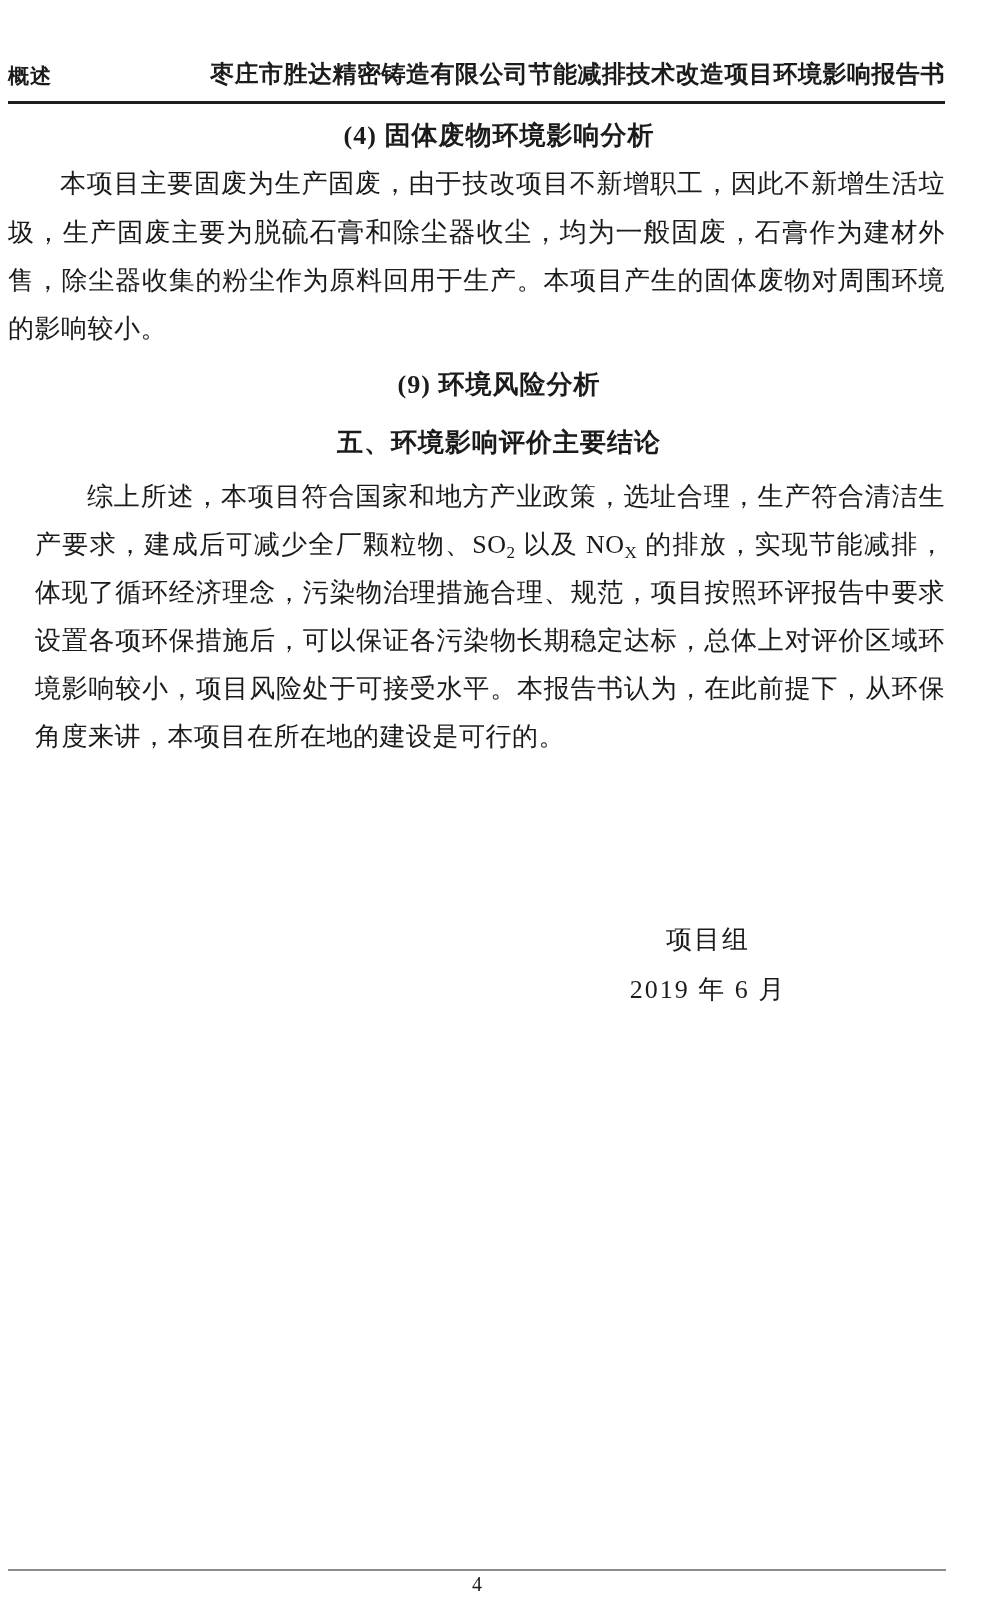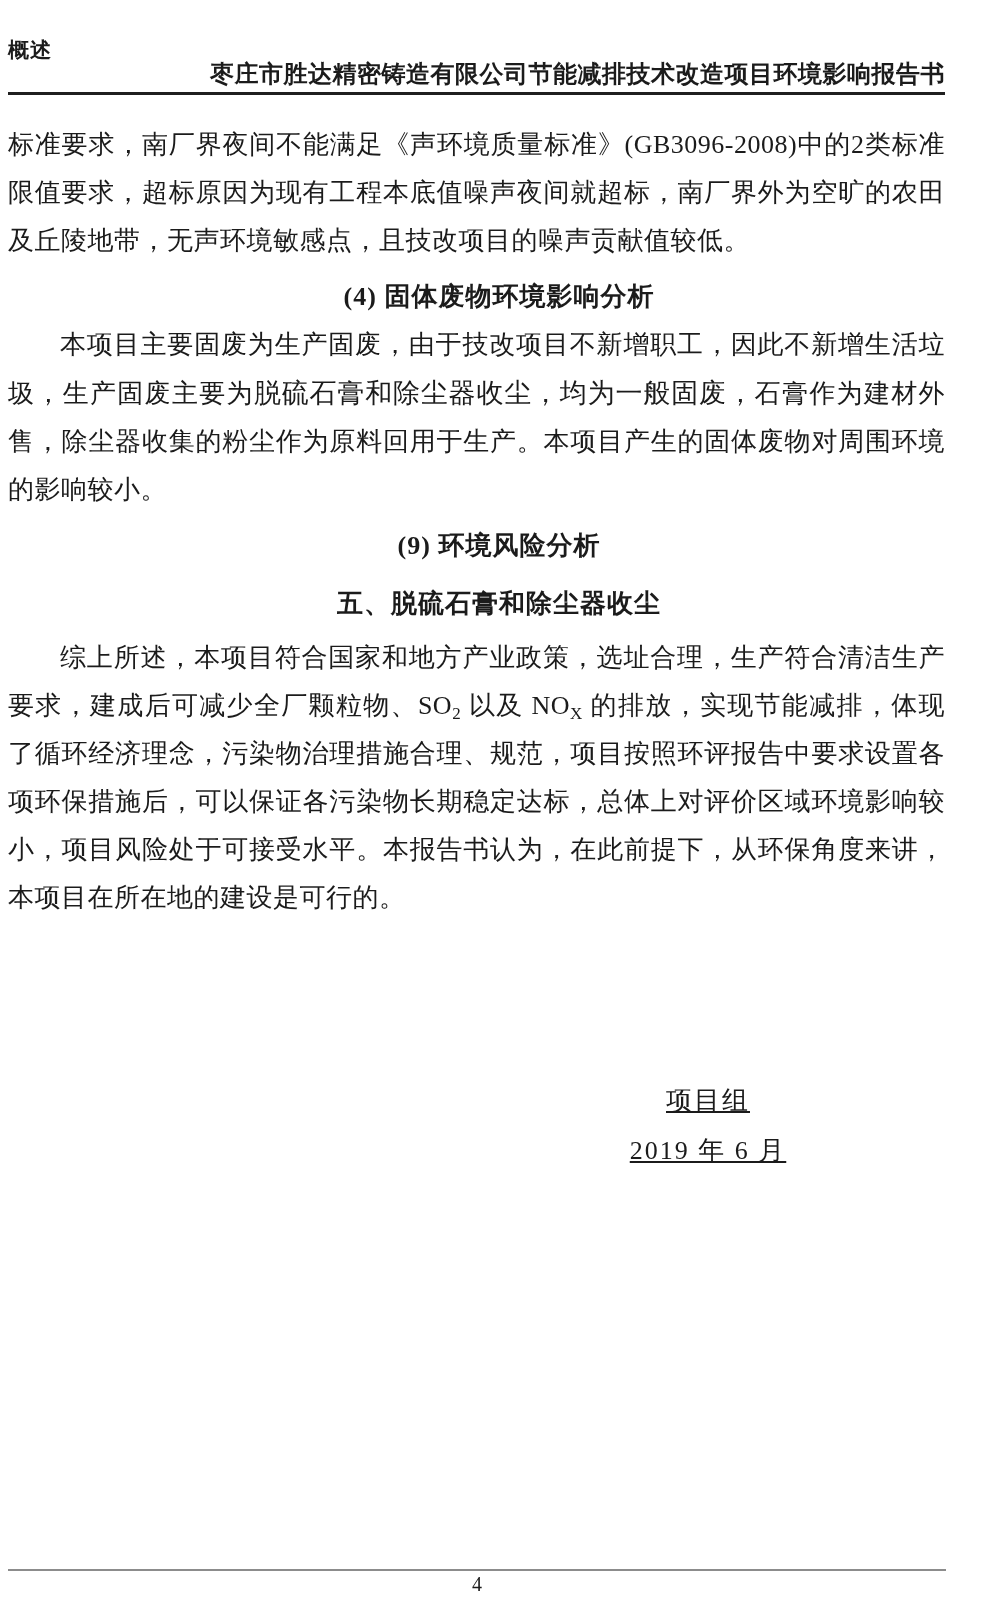--- a/index.html
+++ b/index.html
@@ -15,23 +15,23 @@
   .page {
     position: relative;
     width: 982px;
     height: 1600px;
     padding: 10px 37px 0 8px;
   }
   
   .header {
     display: flex;
     justify-content: space-between;
-    align-items: center;
+    align-items: flex-end;
     border-bottom: 3px solid #1f1f1f;
-    padding-bottom: 2px;
+    padding-bottom: 11px;
     font-family: "Liberation Sans", "DejaVu Sans", sans-serif;
     font-weight: bold;
   }
   .header .hdr-left  { font-size: 21px; letter-spacing: 1px; }
   .header .hdr-right { font-size: 24px; letter-spacing: 0.5px; margin-top: 48px; }
   
   .doc-body { font-size: 26px; line-height: 48px; }
   .para {
     text-align: justify;
     letter-spacing: 0.5px;
@@ -40,35 +40,35 @@
   .para.first { margin-top: 26px; }
   .heading {
     font-weight: bold;
     margin-top: 8px;
     padding-left: 45px;
     letter-spacing: 1px;
     text-align: center;
   }
   .heading.big { margin-top: 10px; }
   .para.after-heading { margin-top: 0; }
-  .para.last-para { margin-top: 6px; }
+  .para.last-para { margin-top: 6px; margin-left: 27px; }
   .small-seg { font-size: 27px; letter-spacing: 0; }
   sub.chem {
     font-size: 17px;
     line-height: 0;
     vertical-align: -5px;
   }
   
   .signature-block {
     margin-top: 154px;
     margin-left: 520px;
     width: 360px;
     text-align: center;
   }
-  .signature-block .sig-line { line-height: 50px; font-size: 26px; letter-spacing: 2px; text-decoration: underline; }
+  .signature-block .sig-line { line-height: 50px; font-size: 26px; letter-spacing: 2px; }
   
   .footer {
     position: absolute;
     left: 8px;
     right: 36px;
     top: 1569px;
     border-top: 2px solid #8c8c8c;
     text-align: center;
   }
   .footer .page-num {
@@ -82,30 +82,29 @@
 
 <div class="page">
 
   <div class="header">
     <span class="hdr-left">概述</span>
     <span class="hdr-right">枣庄市胜达精密铸造有限公司节能减排技术改造项目环境影响报告书</span>
   </div>
 
   <div class="doc-body">
 
-    <p class="para first">标准要求，南厂界夜间不能满足《声环境质量标准》(GB3096-2008)中的2类标准限值要求，超标原因为现有工程本底值噪声夜间就超标，南厂界外为空旷的农田及丘陵地带，无声环境敏感点，且技改项目的噪声贡献值较低。</p>
 
     <p class="heading">(4) 固体废物环境影响分析</p>
 
     <p class="para indent after-heading"><span>本项目主要固废为生产固废，由于技改项目不新增职工，因此不新增生活垃圾，生产固废主要为</span><span class="small-seg">脱硫石膏和除尘器收尘，均为一般固废，</span><span>石膏作为建材外售，除尘器收集的粉尘作为原料回用于生产。本项目产生的固体废物对周围环境的影响较小。</span></p>
 
     <p class="heading">(9) 环境风险分析</p>
 
 
-    <p class="heading big">五、脱硫石膏和除尘器收尘</p>
+    <p class="heading big">五、环境影响评价主要结论</p>
 
     <p class="para indent after-heading last-para"><span>综上所述，本项目符合国家和地方产业政策，选址合理，生产符合清洁生产要求，建成后可减少全厂颗粒物、SO</span><sub class="chem">2</sub><span> 以及 NO</span><sub class="chem">X</sub><span> 的排放，实现节能减排，体现了循环经济理念，污染物治理措施合理、规范，项目按照环评报告中要求设置各项环保措施后，可以保证各污染物长期稳定达标，总体上对评价区域环境影响较小，项目风险处于可接受水平。本报告书认为，在此前提下，从环保角度来讲，本项目在所在地的建设是可行的。</span></p>
 
     <div class="signature-block">
       <div class="sig-line">项目组</div>
       <div class="sig-line">2019 年 6 月</div>
     </div>
 
   </div>
 

